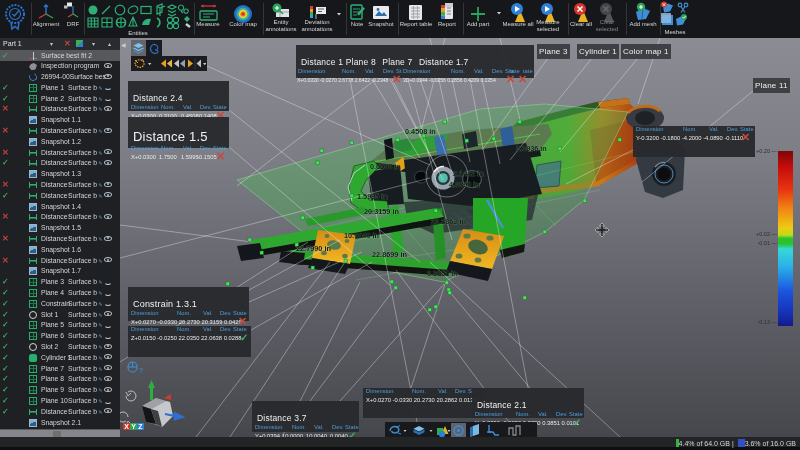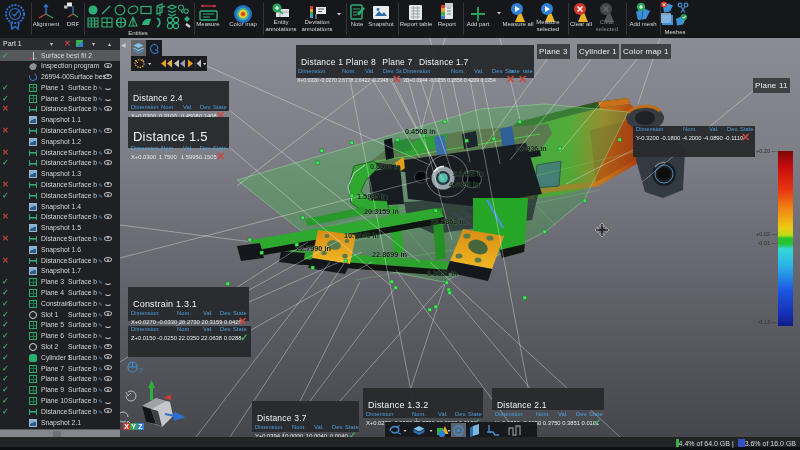--- a/index.html
+++ b/index.html
@@ -357,33 +357,32 @@
         </div>
         <div class="drow">
           <span class="vcell " style="left:3px;">Y+0.0394</span>
           <span class="vcell " style="left:30px;">10.0000</span>
           <span class="vcell " style="left:54px;">10.0040</span>
           <span class="vcell " style="left:78px;">0.0040</span>
           <span class="vcell gc" style="left:96px;top:-2px;">✓</span>
         </div>
       </div>
     <div class="dlg" style="left:243px;top:350px;width:120px;height:30px">
-        <div class="t" style="font-size:9px">Distance 1.3.2</div>
         <div class="drow">
           <span class="hcell" style="left:3px">Dimension</span>
           <span class="hcell" style="left:49px">Nom.</span>
           <span class="hcell" style="left:75px">Val.</span>
           <span class="hcell" style="left:92px">Dev. State</span>
         </div>
         <div class="drow">
           <span class="vcell " style="left:3px;">X+0.0270 -0.0330 20.2730 20.2862 0.0132</span>
           <span class="vcell gc" style="left:109px;top:-2px;">✓</span>
         </div>
       </div>
-    <div class="dlg" style="left:372px;top:350px;width:112px;height:22px">
+    <div class="dlg" style="left:352px;top:350px;width:112px;height:30px">
         <div class="t" style="font-size:8.5px">Distance 2.1</div>
         <div class="drow">
           <span class="hcell" style="left:3px">Dimension</span>
           <span class="hcell" style="left:44px">Nom.</span>
           <span class="hcell" style="left:66px">Val.</span>
           <span class="hcell" style="left:84px">Dev. State</span>
         </div>
         <div class="drow">
           <span class="vcell " style="left:3px;">Y+0.0350 -0.0250 0.3750 0.3851 0.0101</span>
           <span class="vcell gc" style="left:101px;top:-2px;">✓</span>

